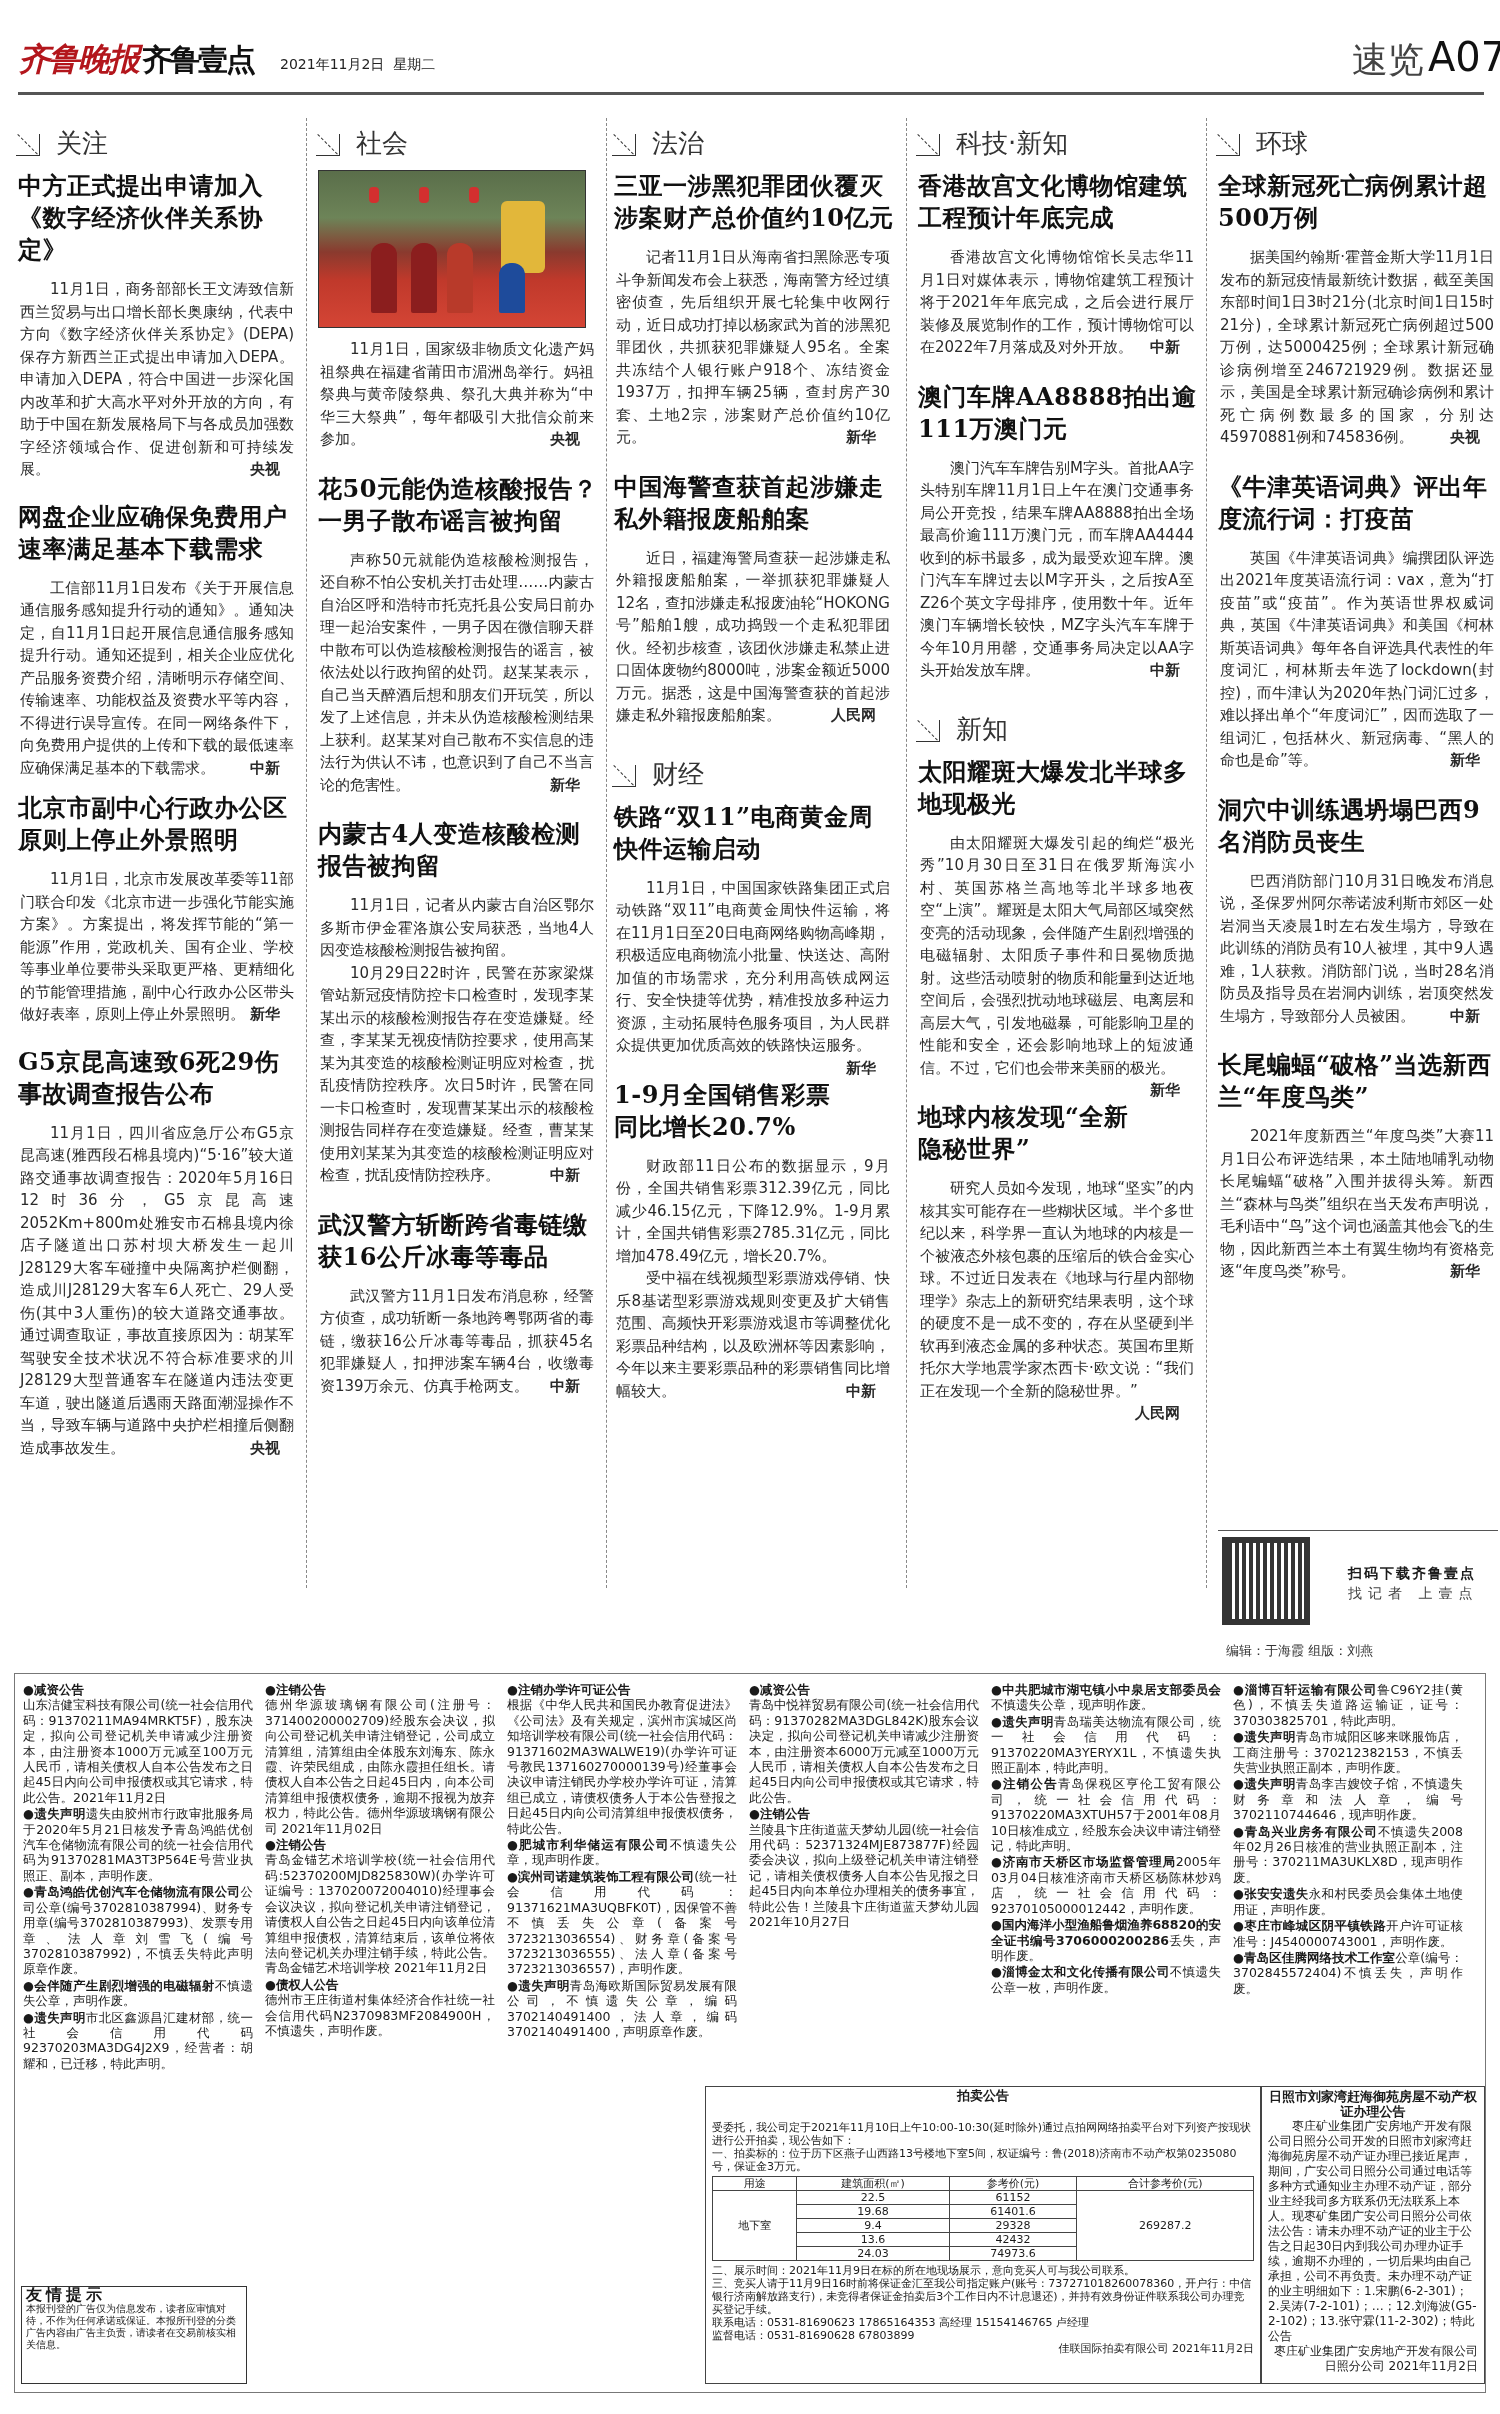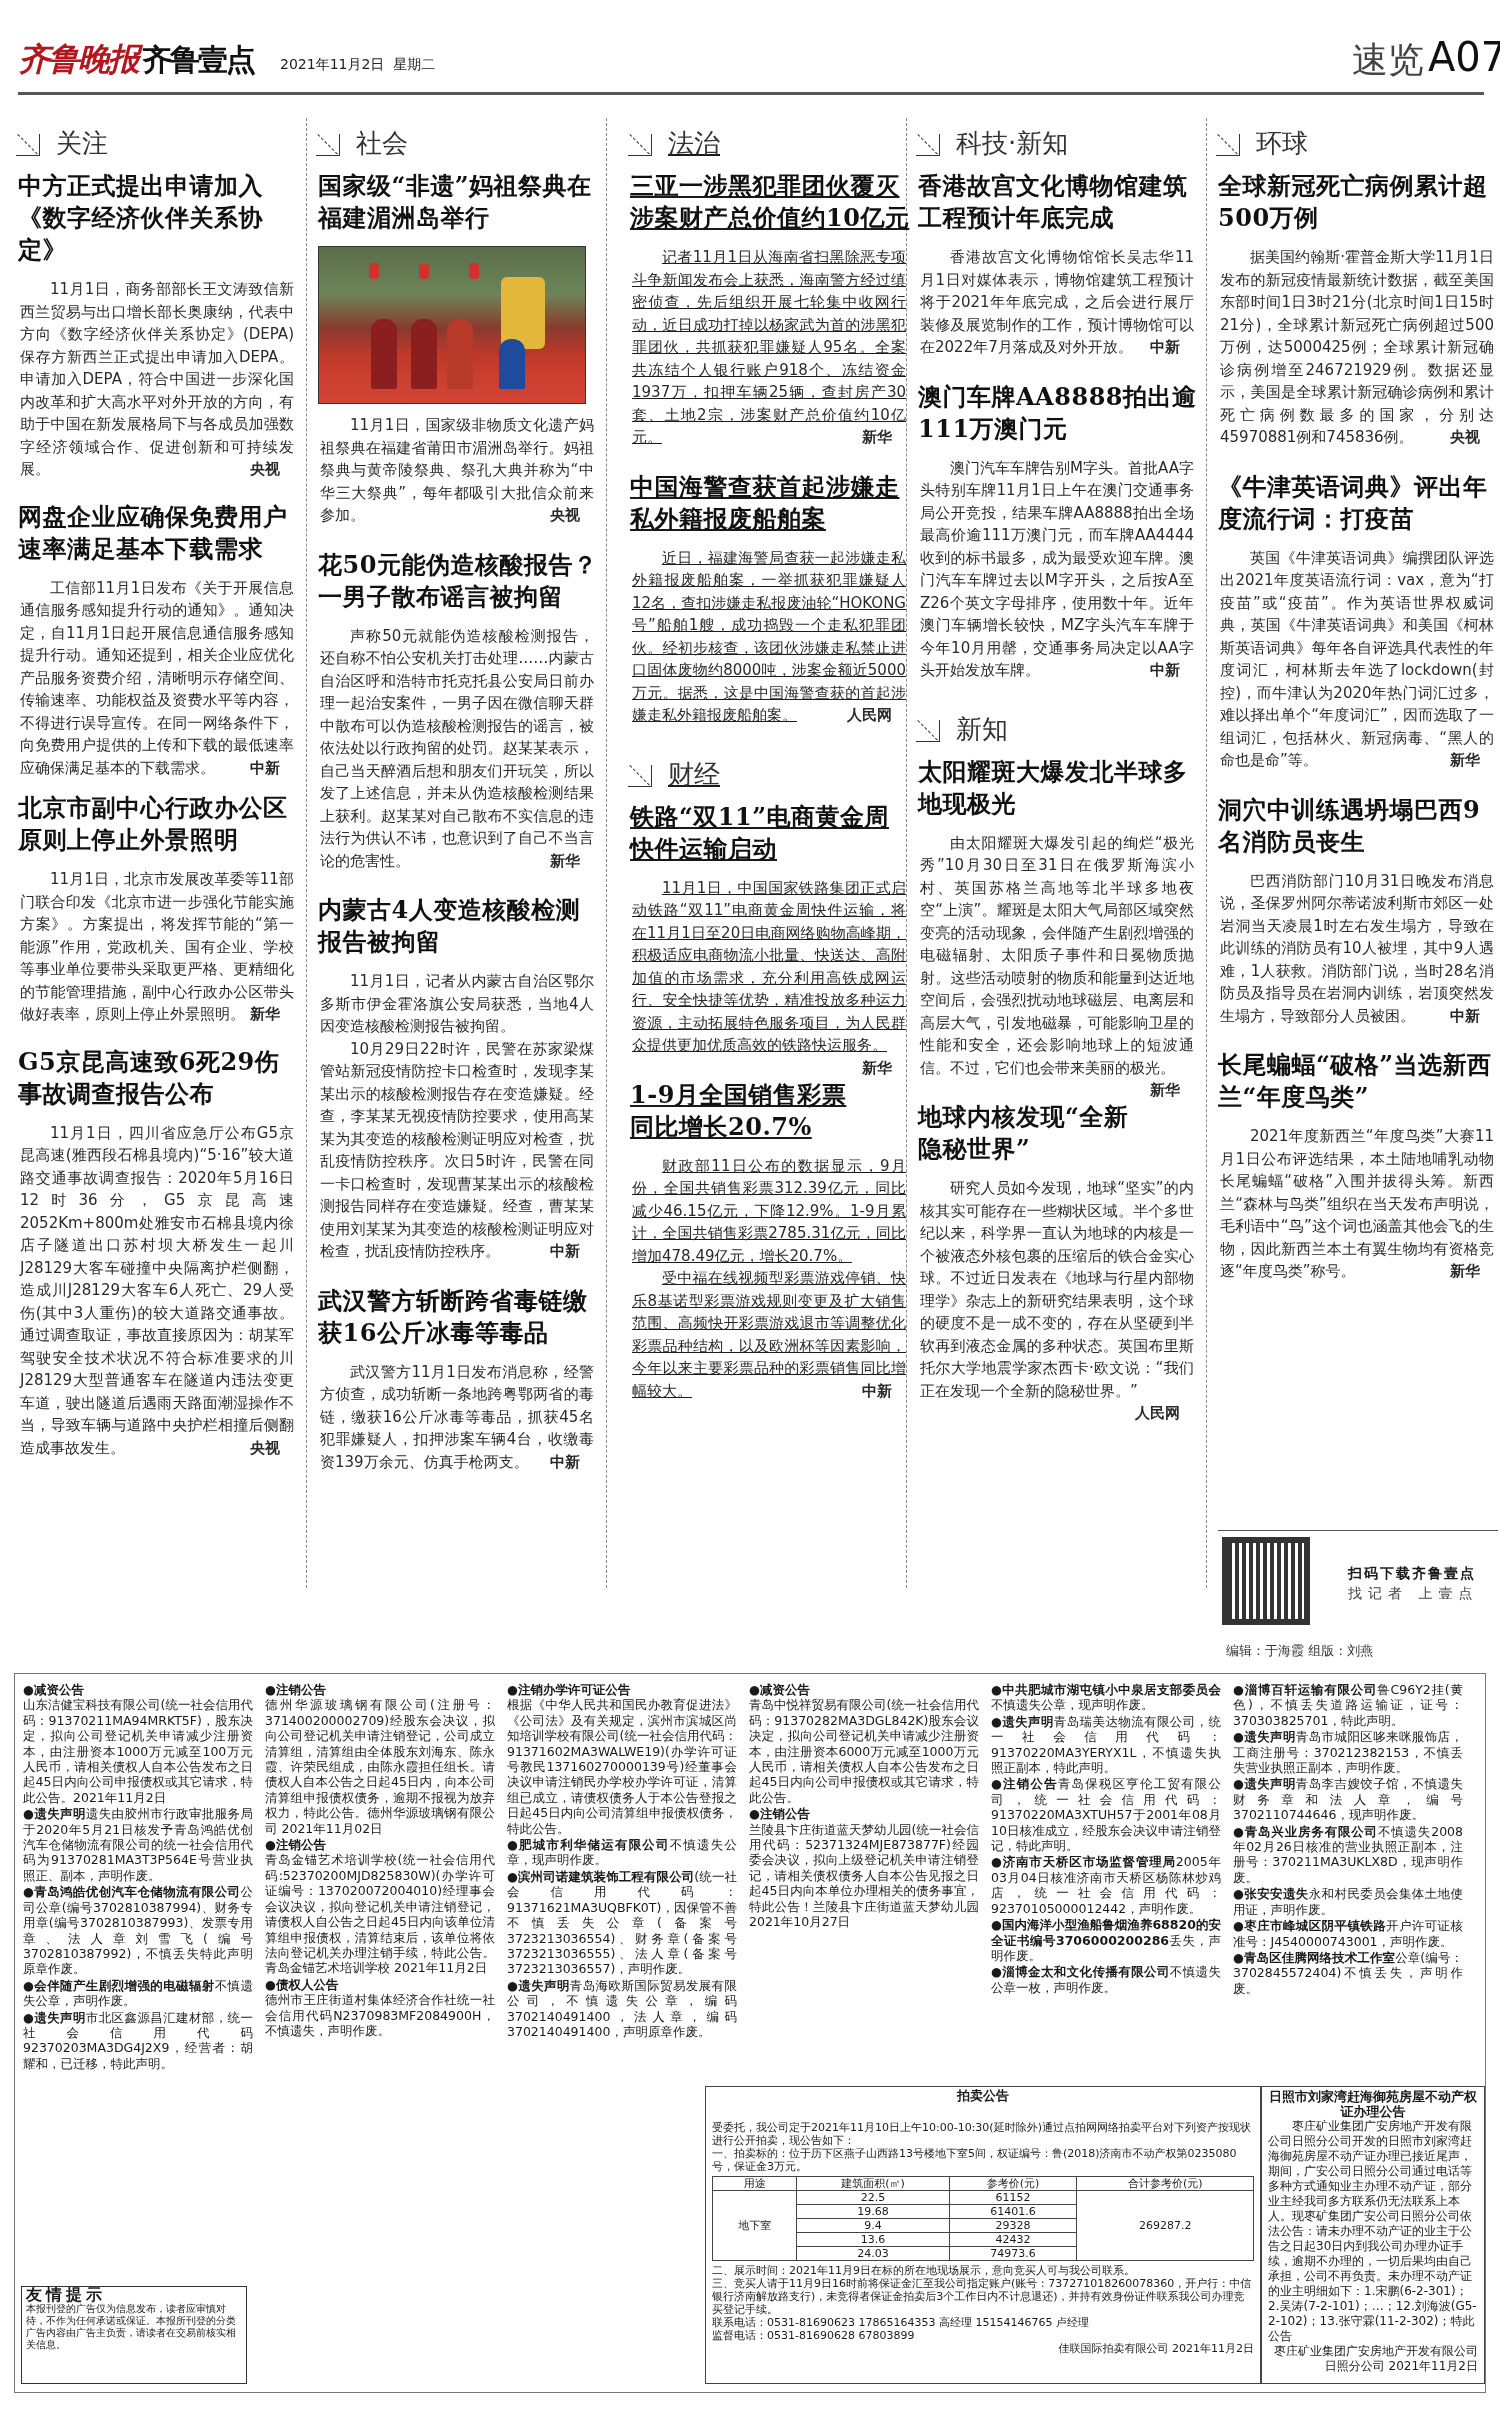--- a/index.html
+++ b/index.html
@@ -13,21 +13,21 @@
   .logo-black { position: absolute; left: 142px; top: 40px; font-family: "DejaVu Sans", sans-serif; font-weight: bold; font-size: 30px; color: #111; letter-spacing: -2px; }
   .pub-date { position: absolute; left: 280px; top: 56px; font-family: "DejaVu Sans", sans-serif; font-size: 14px; color: #222; }
   .section-name { position: absolute; left: 1352px; top: 36px; font-family: "DejaVu Sans", sans-serif; font-size: 36px; color: #444; }
   .page-no { position: absolute; left: 1428px; top: 34px; font-family: "DejaVu Sans", sans-serif; font-size: 40px; color: #111; }
   .rule { position: absolute; left: 18px; top: 92px; width: 1466px; height: 3px; background: #555; }
 
   
   .col { position: absolute; top: 118px; width: 286px; }
   .col1 { left: 14px; }
   .col2 { left: 314px; }
-  .col3 { left: 626px; text-decoration: underline; }
+  .col3 { left: 610px; }
   .col4 { left: 914px; }
   .col5 { left: 1214px; }
   .vsep { position: absolute; top: 118px; width: 0; height: 1470px; border-left: 1px dashed #888; }
 
   .sec-head { display: flex; align-items: flex-end; height: 40px; margin-bottom: 12px; }
   .sec-arrow { width: 28px; height: 26px; position: relative; margin-right: 14px; }
   .sec-arrow::before { content: ""; position: absolute; left: 2px; bottom: 2px; width: 24px; height: 0; border-top: 1px solid #333; }
   .sec-arrow::after { content: ""; position: absolute; right: 2px; bottom: 2px; width: 0; height: 22px; border-left: 1px solid #333; }
   .sec-arrow .diag { position: absolute; left: 4px; top: 2px; width: 28px; height: 0; border-top: 1px dashed #333; transform: rotate(45deg); transform-origin: left top; }
   .sec-title { font-family: "DejaVu Sans", sans-serif; font-size: 26px; color: #333; line-height: 30px; font-weight: normal; }
@@ -110,21 +110,20 @@
 </div>
 
 <div class="col col2">
   <div class="sec-head">
     <span class="sec-arrow">
         <span class="diag"></span>
       </span>
     <span class="sec-title">社会</span>
   </div>
   <div class="article">
-    <h2 class="headline">国家级“非遗”妈祖祭典在福建湄洲岛举行</h2>
     <div class="photo">
       <span class="lantern" style="left:50px"></span>
         <span class="lantern" style="left:100px"></span>
         <span class="lantern" style="left:150px"></span>
       <span class="fig" style="left:52px"></span>
         <span class="fig" style="left:92px"></span>
         <span class="fig" style="left:128px;background:#b83a2a"></span>
       <span class="banner"></span>
       <span class="fig" style="left:180px;background:#1e4b9b;height:50px"></span>
     </div>

